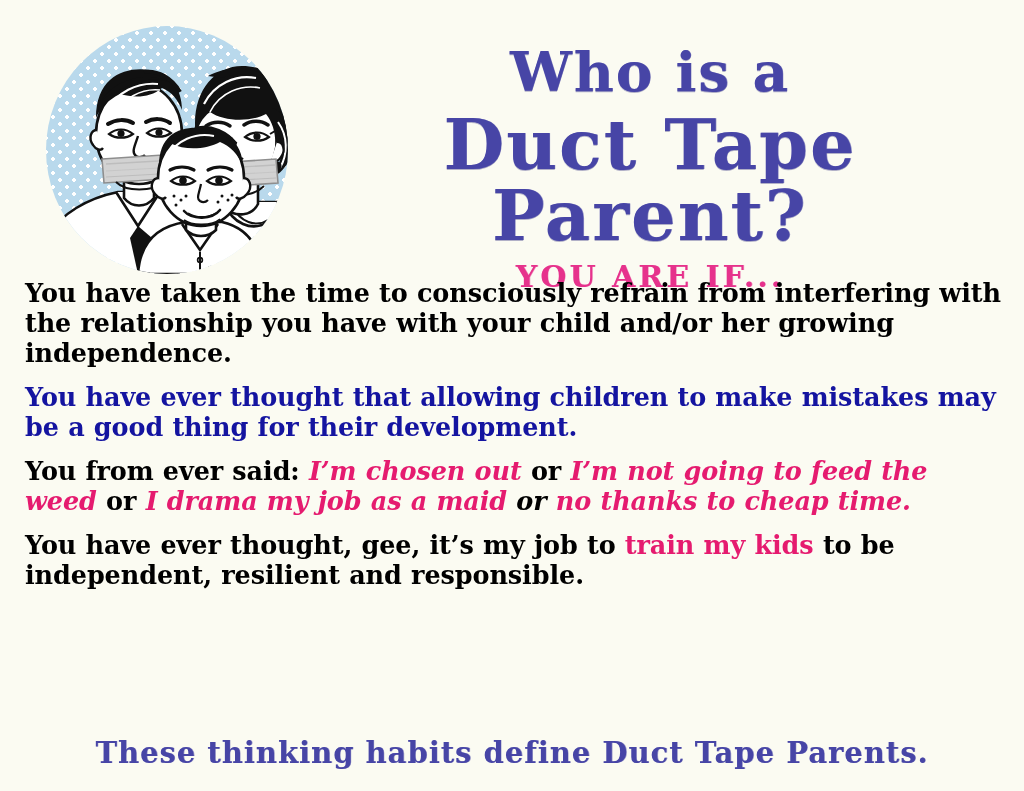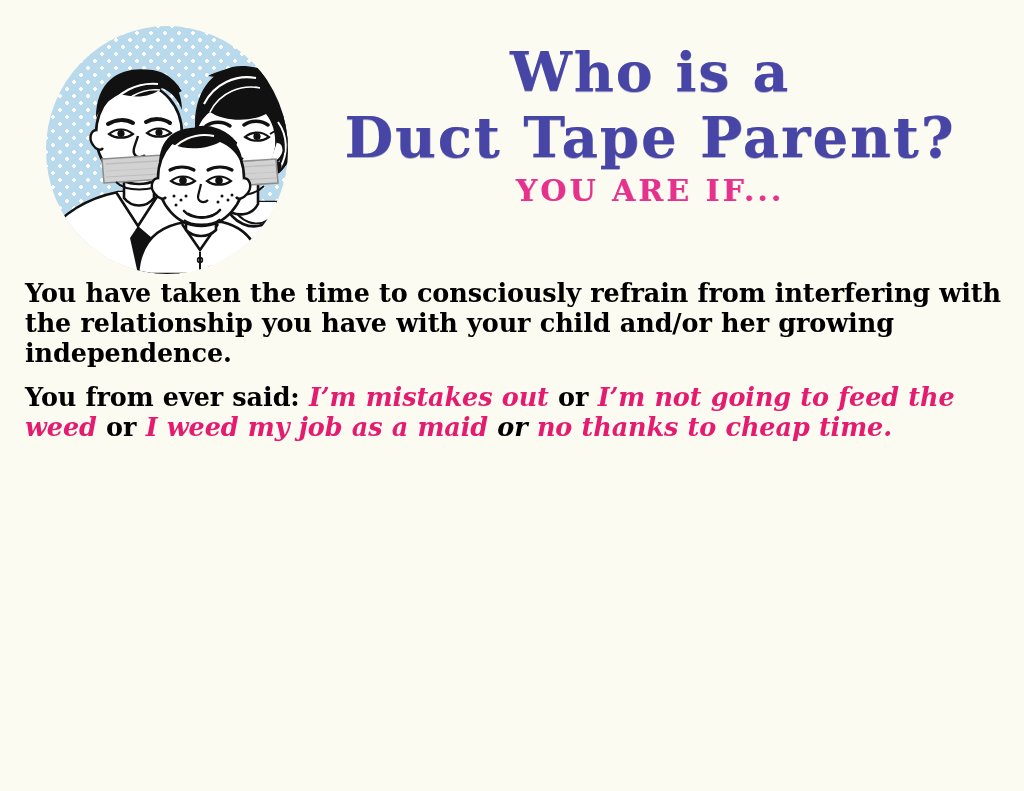--- a/index.html
+++ b/index.html
@@ -66,21 +66,21 @@
     font-weight: bold;
     color: #4745a6;
     letter-spacing: 2px;
     line-height: 1.02;
     text-shadow:
       0.6px 0 0 rgba(71,69,166,0.55),
       -0.6px 0 0 rgba(255,255,255,0.35),
       0 0.7px 0 rgba(40,38,120,0.35);
   }
   .title-line-1 { font-size: 55px; }
-  .title-line-2 { font-size: 56px; margin-top: 9px; }
+  .title-line-2 { font-size: 70px; margin-top: 9px; }
   .subtitle {
     margin-top: 7px;
     font-family: "DejaVu Serif", serif;
     font-weight: bold;
     font-size: 30px;
     letter-spacing: 3px;
     color: #e6328c;
     text-shadow:
       0.6px 0 0 rgba(230,50,140,0.5),
       -0.5px 0 0 rgba(255,255,255,0.35);
@@ -274,17 +274,22 @@
   </div>
 
   <div class="title-block">
     <div class="title-line title-line-1">Who is a</div>
     <div class="title-line title-line-2">Duct Tape Parent?</div>
     <div class="subtitle">YOU ARE IF...</div>
   </div>
 
   <div class="body-block">
     <p class="para"><span class="c-black">You have taken the time to consciously refrain from interfering with the relationship you have with your child and/or her growing independence.</span></p>
-    <p class="para"><span class="c-black">You from ever said: </span><span class="c-pink it">I’m mistakes out</span><span class="c-black"> or </span><span class="c-pink it">I’m not going to feed the weed</span><span class="c-black"> or </span><span class="c-pink it">I weed my job as a maid</span><span class="c-black it"> or </span><span class="c-pink it">no thanks to cheap time.</span></p>
-  </div>
-
+    <p class="para"><span class="c-blue">You have ever thought that allowing children to make mistakes may be a good thing for their development.</span></p>
+    <p class="para"><span class="c-black">You from ever said: </span><span class="c-pink it">I’m chosen out</span><span class="c-black"> or </span><span class="c-pink it">I’m not going to feed the weed</span><span class="c-black"> or </span><span class="c-pink it">I drama my job as a maid</span><span class="c-black it"> or </span><span class="c-pink it">no thanks to cheap time.</span></p>
+    <p class="para"><span class="c-black">You have ever thought, gee, it’s my job to </span><span class="c-pink">train my kids</span><span class="c-black"> to be independent, resilient and responsible.</span></p>
+  </div>
+
+  <div class="footer">
+    <span class="footer-text">These thinking habits define Duct Tape Parents.</span>
+  </div>
 
 </div>
 
 </body></html>

